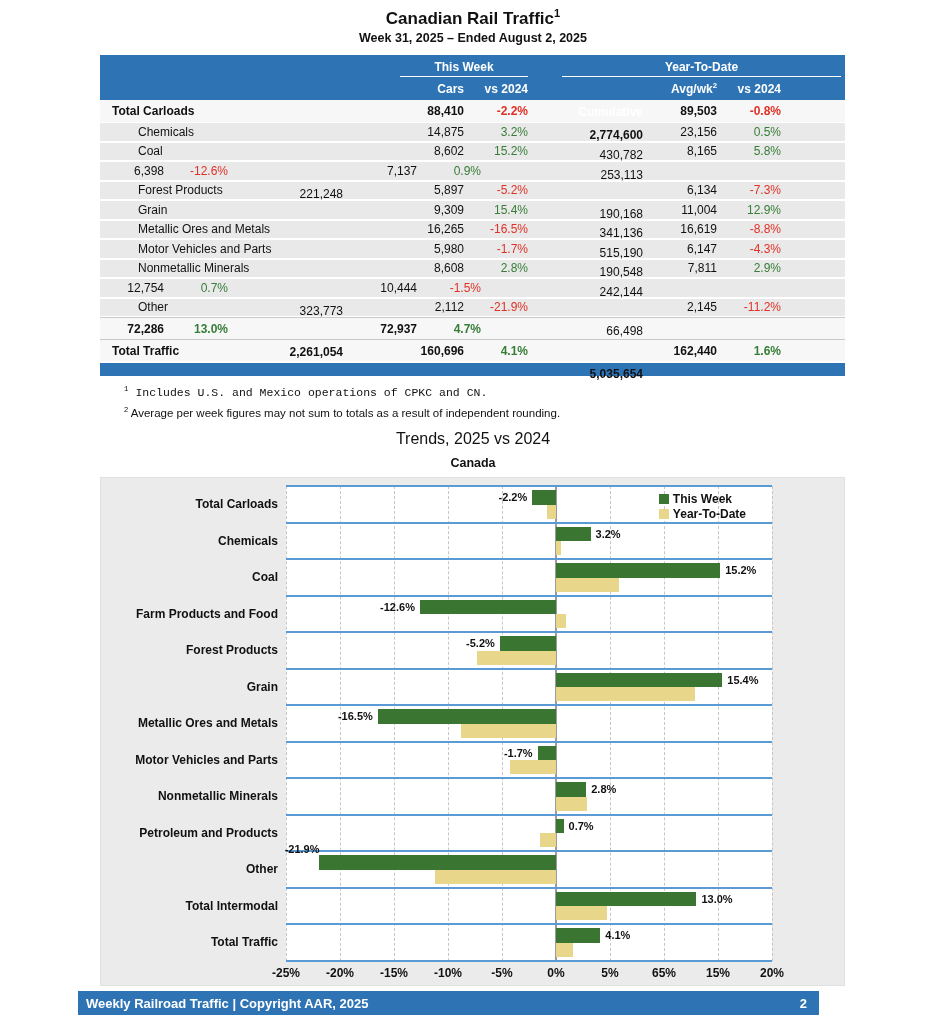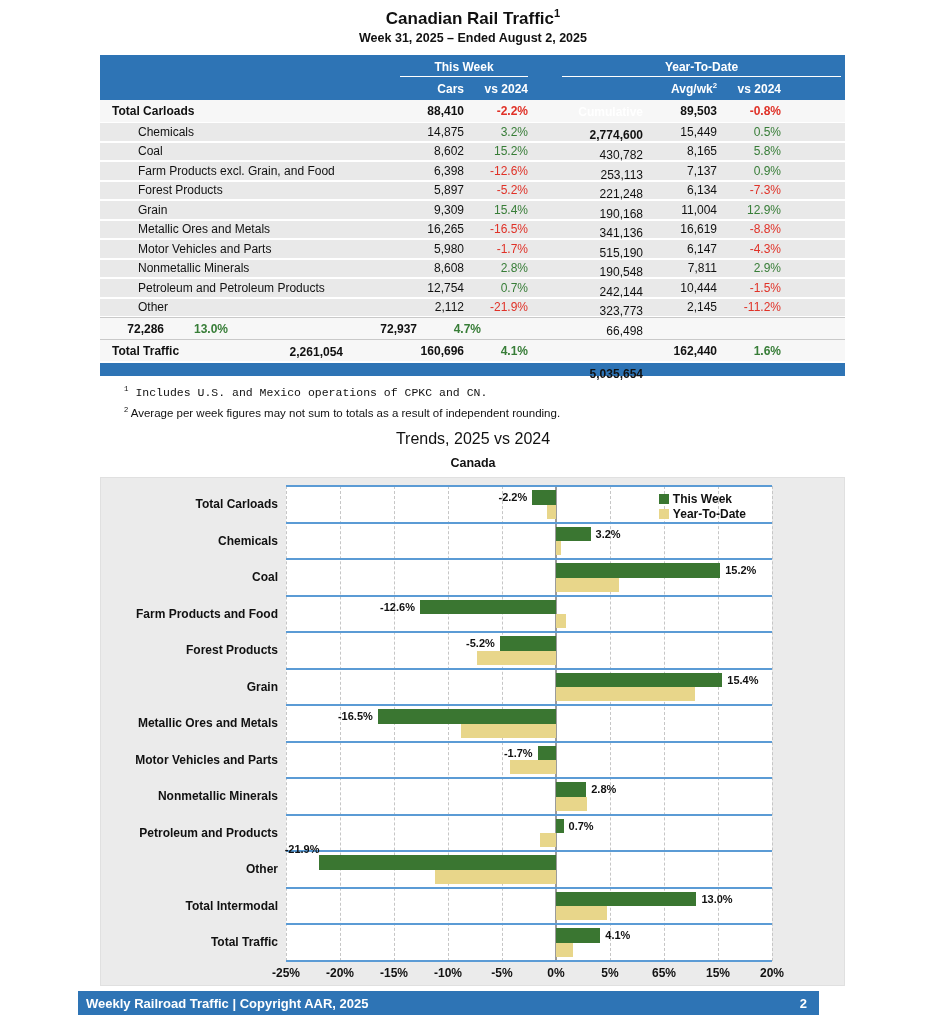--- a/index.html
+++ b/index.html
@@ -111,35 +111,34 @@
         <div class="cell c-cum">2,774,600</div>
         <div class="cell c-avg">89,503</div>
         <div class="cell c-vsy pct neg">-0.8%</div>
         <div class="cell c-pad"></div>
       </div>
       <div class="trow sub">
         <div class="cell c-name">Chemicals</div>
         <div class="cell c-cars">14,875</div>
         <div class="cell c-vs pct pos">3.2%</div>
         <div class="cell c-cum">430,782</div>
-        <div class="cell c-avg">15,449</div>
+        <div class="cell c-avg">23,156</div>
         <div class="cell c-vsy pct pos">0.5%</div>
         <div class="cell c-pad"></div>
       </div>
       <div class="trow sub">
         <div class="cell c-name">Coal</div>
         <div class="cell c-cars">8,602</div>
         <div class="cell c-vs pct pos">15.2%</div>
         <div class="cell c-cum">253,113</div>
         <div class="cell c-avg">8,165</div>
         <div class="cell c-vsy pct pos">5.8%</div>
         <div class="cell c-pad"></div>
       </div>
       <div class="trow sub">
-        <div class="cell c-name">Farm Products excl. Grain, and Food</div>
         <div class="cell c-cars">6,398</div>
         <div class="cell c-vs pct neg">-12.6%</div>
         <div class="cell c-cum">221,248</div>
         <div class="cell c-avg">7,137</div>
         <div class="cell c-vsy pct pos">0.9%</div>
         <div class="cell c-pad"></div>
       </div>
       <div class="trow sub">
         <div class="cell c-name">Forest Products</div>
         <div class="cell c-cars">5,897</div>
@@ -179,21 +178,20 @@
       <div class="trow sub">
         <div class="cell c-name">Nonmetallic Minerals</div>
         <div class="cell c-cars">8,608</div>
         <div class="cell c-vs pct pos">2.8%</div>
         <div class="cell c-cum">242,144</div>
         <div class="cell c-avg">7,811</div>
         <div class="cell c-vsy pct pos">2.9%</div>
         <div class="cell c-pad"></div>
       </div>
       <div class="trow sub">
-        <div class="cell c-name">Petroleum and Petroleum Products</div>
         <div class="cell c-cars">12,754</div>
         <div class="cell c-vs pct pos">0.7%</div>
         <div class="cell c-cum">323,773</div>
         <div class="cell c-avg">10,444</div>
         <div class="cell c-vsy pct neg">-1.5%</div>
         <div class="cell c-pad"></div>
       </div>
       <div class="trow sub">
         <div class="cell c-name">Other</div>
         <div class="cell c-cars">2,112</div>

